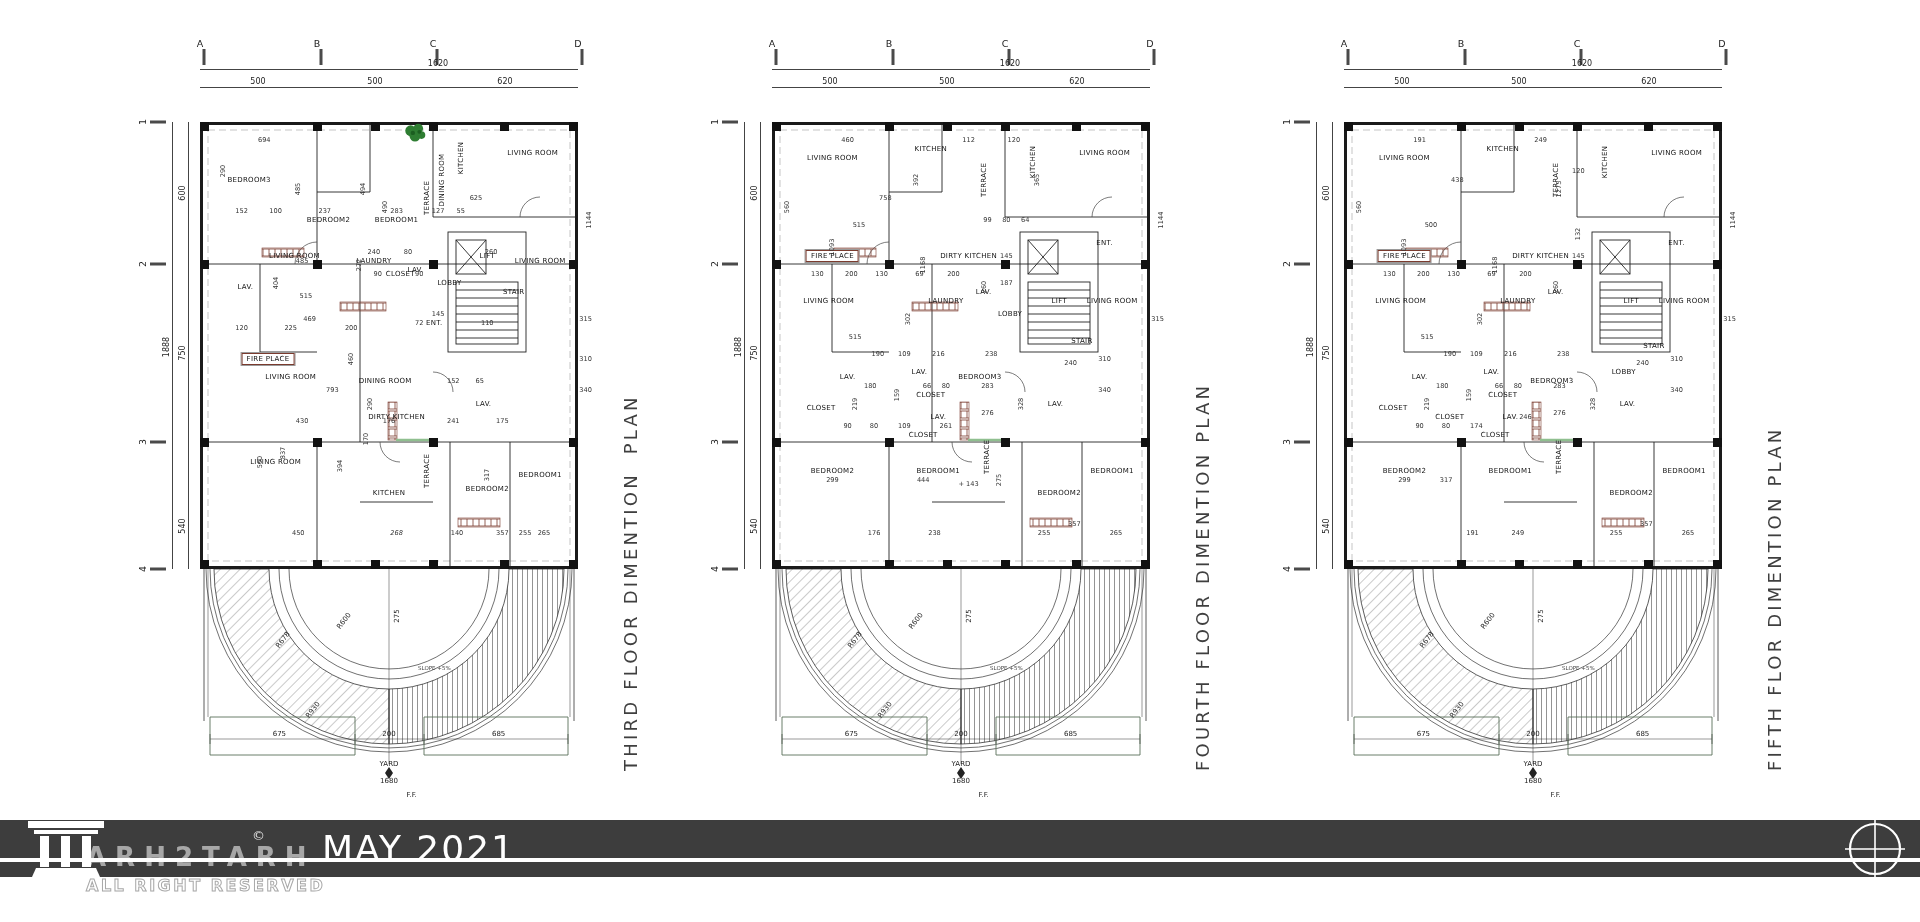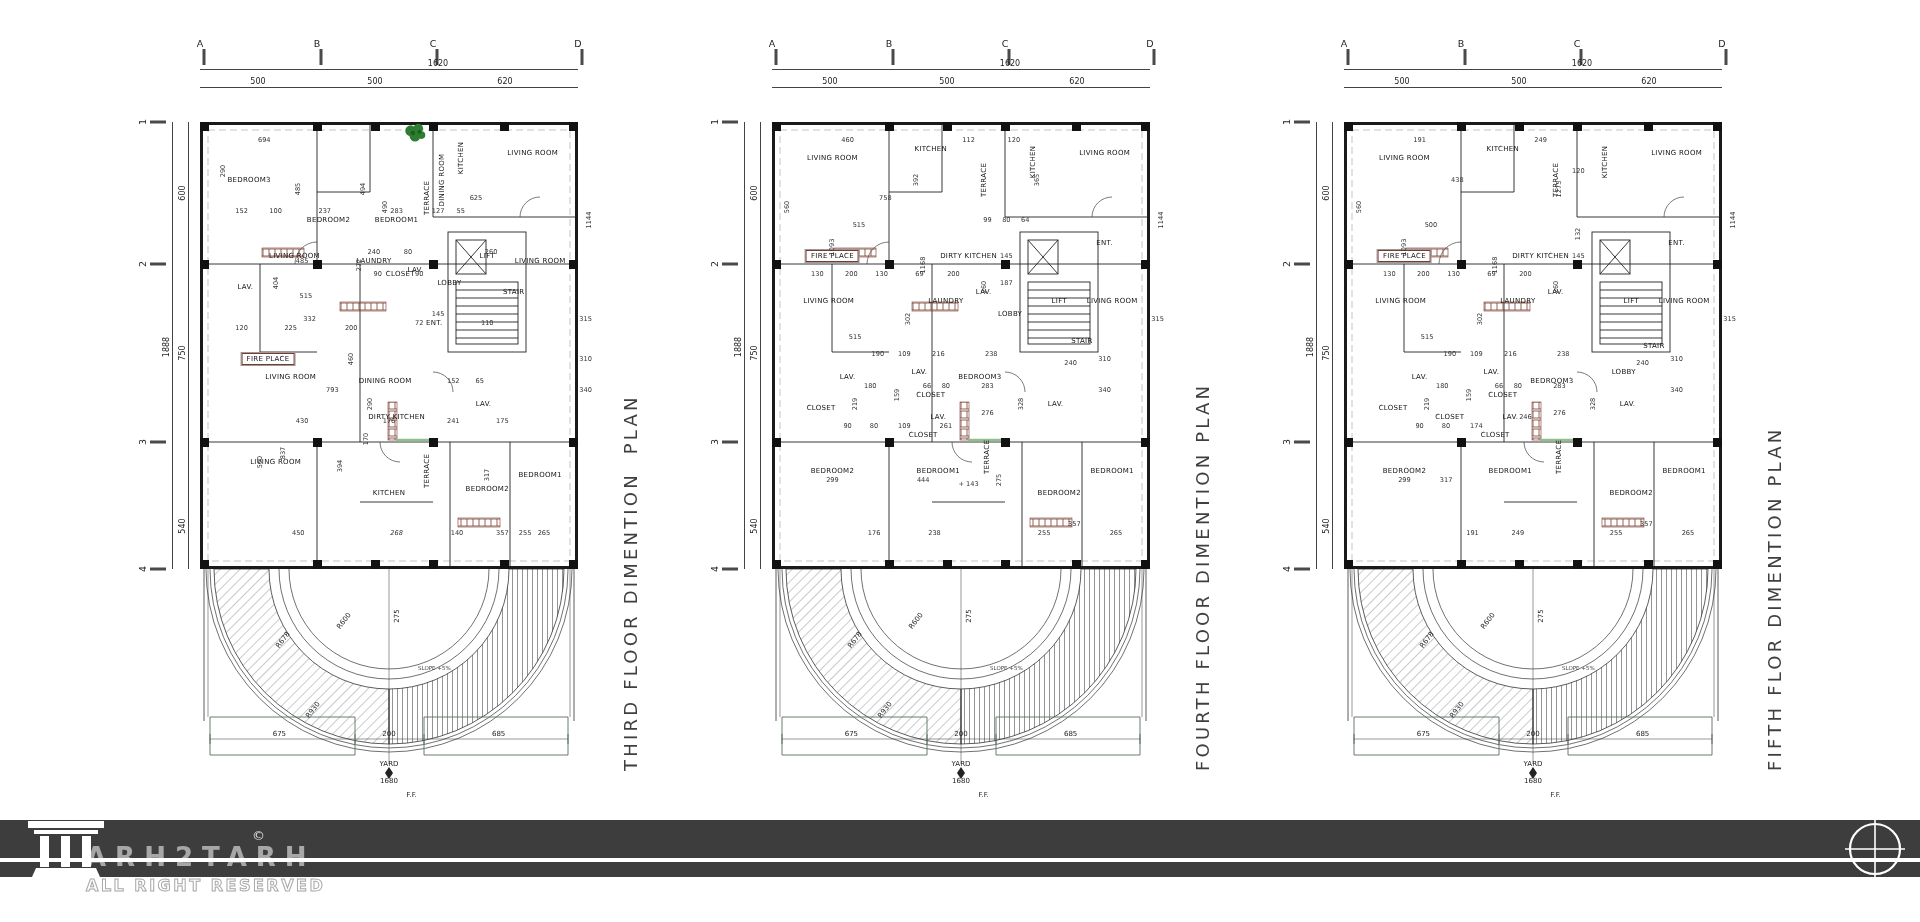--- a/index.html
+++ b/index.html
@@ -216,21 +216,21 @@
         <span class="dim" style="left: 11%; top: 20%;">152</span>
         <span class="dim" style="left: 20%; top: 20%;">100</span>
         <span class="dim" style="left: 33%; top: 20%;">237</span>
         <span class="dim" style="left: 52%; top: 20%;">283</span>
         <span class="dim" style="left: 63%; top: 20%;">127</span>
         <span class="dim" style="left: 69%; top: 20%;">55</span>
         <span class="dim rot" style="left: 26%; top: 15%;">485</span>
         <span class="dim rot" style="left: 43%; top: 15%;">494</span>
         <span class="dim rot" style="left: 49%; top: 19%;">490</span>
         <span class="dim" style="left: 73%; top: 17%;">625</span>
-        <span class="dim" style="left: 29%; top: 44%;">332</span>
+        <span class="dim" style="left: 29%; top: 44%;">469</span>
         <span class="dim" style="left: 46%; top: 29%;">240</span>
         <span class="dim" style="left: 55%; top: 29%;">80</span>
         <span class="dim" style="left: 47%; top: 34%;">90</span>
         <span class="dim" style="left: 58%; top: 34%;">90</span>
         <span class="dim" style="left: 63%; top: 43%;">145</span>
         <span class="dim" style="left: 77%; top: 29%;">260</span>
         <span class="dim" style="left: 27%; top: 31%;">485</span>
         <span class="dim rot" style="left: 42%; top: 32%;">272</span>
         <span class="dim rot" style="left: 20%; top: 36%;">404</span>
         <span class="dim" style="left: 28%; top: 39%;">515</span>
@@ -569,20 +569,21 @@
       <rect x="2" y="0" width="76" height="7"></rect>
       <rect x="8" y="9" width="64" height="4"></rect>
       <rect x="14" y="15" width="9" height="31"></rect>
       <rect x="35" y="15" width="9" height="31"></rect>
       <rect x="56" y="15" width="9" height="31"></rect>
       <path d="M10 47 h60 l4 9 h-68 Z"></path>
     </g>
   </svg>
   <div class="overlay-brand">ARH2TARH</div>
   <div class="copy">©</div>
+  <div class="date">MAY 2021</div>
   <div class="rights">ALL RIGHT RESERVED</div>
   <svg class="compass" width="64" height="64" viewBox="0 0 64 64">
     <circle cx="32" cy="31" r="25" fill="none" stroke="#fff" stroke-width="2.2"></circle>
     <path d="M32 1 V61 M2 31 H62" stroke="#fff" stroke-width="1.6" fill="none"></path>
   </svg>
 </div>
 
 </div>
 
 </body></html>

